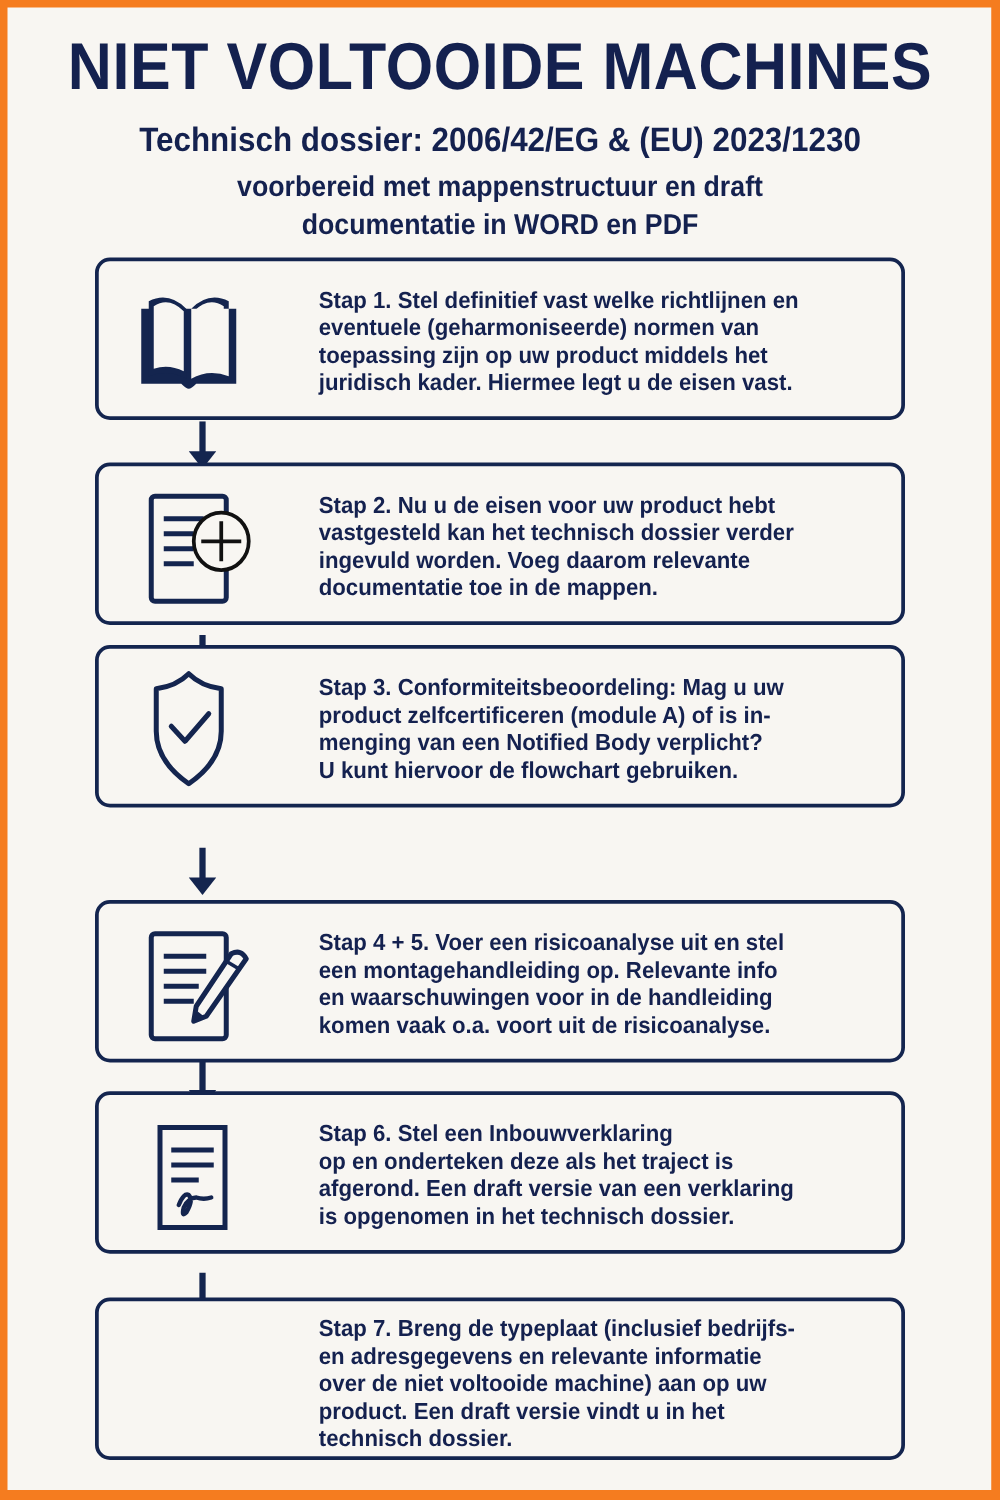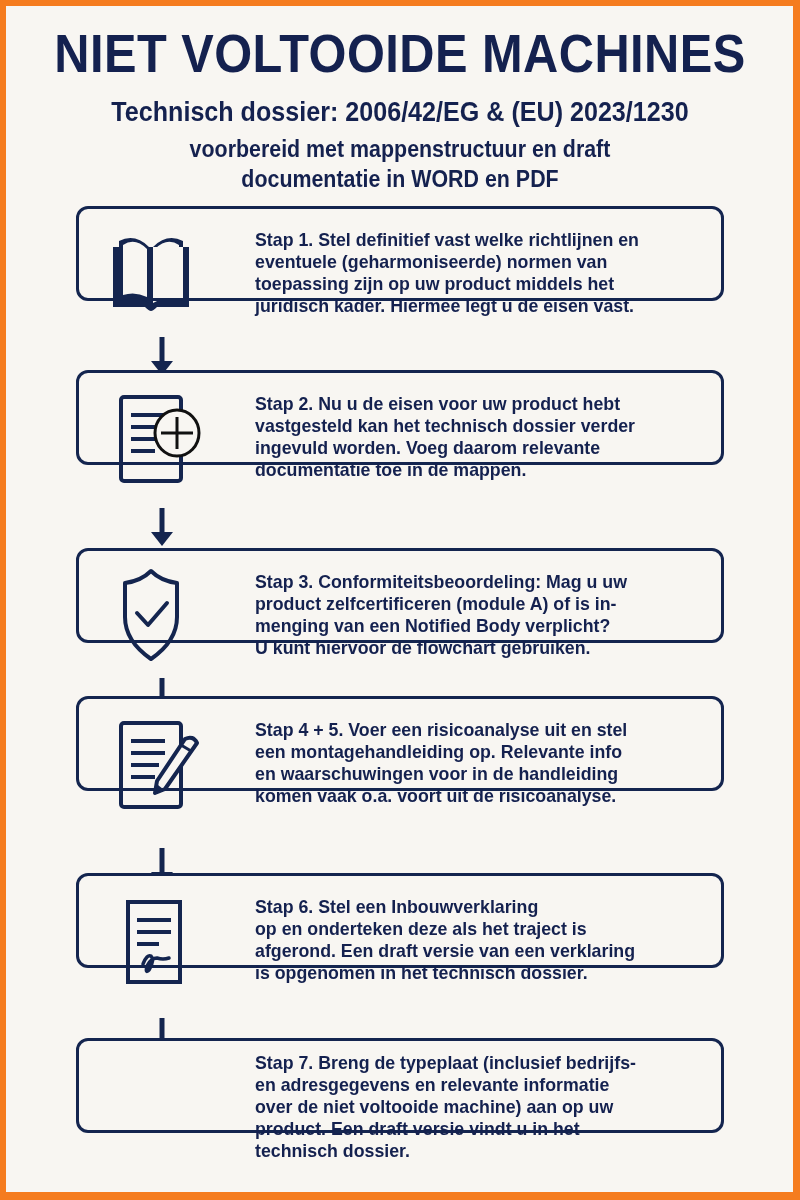--- a/index.html
+++ b/index.html
@@ -27,21 +27,21 @@
     text-align: center; font-weight: bold; font-size: 27px; line-height: 36px;
     color: #14214f; transform: scaleX(0.93);
   }
   .tagline {
     position: absolute; left: 0; right: 0; top: 134px;
     text-align: center; font-weight: bold; font-size: 23px; line-height: 30px;
     color: #14214f; transform: scaleX(0.93);
   }
   .tagline span { display: block; }
   .step {
-    position: absolute; left: 76px; width: 648px; height: 95px;
+    position: absolute; left: 76px; width: 648px; height: 130px;
     box-sizing: border-box; border: 3px solid #14254f; border-radius: 12px;
     background: #f8f6f2;
   }
   .step .icon {
     position: absolute; left: 22px; top: 16px; width: 100px; height: 96px;
   }
   .step .text {
     position: absolute; left: 176px; right: 10px; top: 20px;
     font-weight: bold; font-size: 18.5px; line-height: 22px; color: #14214f;
     white-space: pre-line; transform-origin: left top; transform: scaleX(0.96);
@@ -98,38 +98,38 @@
   <div class="text">Stap 2. Nu u de eisen voor uw product hebt
 vastgesteld kan het technisch dossier verder
 ingevuld worden. Voeg daarom relevante
 documentatie toe in de mappen.</div>
 </div>
 <svg class="arrow" style="top:508px" viewBox="0 0 22 38">
   <rect x="8.5" y="0" width="5" height="26" fill="#14254f"></rect>
   <polygon points="0,24 22,24 11,38" fill="#14254f"></polygon>
 </svg>
 
-<div class="step" style="top:548px">
+<div class="step" style="top:516px">
   <div class="icon">
     <svg width="100" height="96" viewBox="0 0 100 96">
       <path d="M50 4 Q40 14 24 16 L24 50 Q24 74 50 92 Q76 74 76 50 L76 16 Q60 14 50 4 Z" fill="none" stroke="#14254f" stroke-width="4" stroke-linejoin="round"></path>
       <polyline points="36,46 47,58 66,36" fill="none" stroke="#14254f" stroke-width="4" stroke-linecap="round" stroke-linejoin="round"></polyline>
     </svg>
   </div>
   <div class="text">Stap 3. Conformiteitsbeoordeling: Mag u uw
 product zelfcertificeren (module A) of is in-
 menging van een Notified Body verplicht?
 U kunt hiervoor de flowchart gebruiken.</div>
 </div>
 <svg class="arrow" style="top:678px" viewBox="0 0 22 38">
   <rect x="8.5" y="0" width="5" height="26" fill="#14254f"></rect>
   <polygon points="0,24 22,24 11,38" fill="#14254f"></polygon>
 </svg>
 
-<div class="step" style="top:696px">
+<div class="step" style="top:720px">
   <div class="icon">
     <svg width="100" height="96" viewBox="0 0 100 96">
       <rect x="20" y="8" width="60" height="84" rx="3" fill="none" stroke="#14254f" stroke-width="4"></rect>
       <line x1="30" y1="26" x2="64" y2="26" stroke="#14254f" stroke-width="4"></line>
       <line x1="30" y1="38" x2="64" y2="38" stroke="#14254f" stroke-width="4"></line>
       <line x1="30" y1="50" x2="58" y2="50" stroke="#14254f" stroke-width="4"></line>
       <line x1="30" y1="62" x2="54" y2="62" stroke="#14254f" stroke-width="4"></line>
       <path d="M84 24 Q92 20 96 28 L64 74 L54 78 L56 66 Z" fill="#f8f6f2" stroke="#14254f" stroke-width="4" stroke-linejoin="round"></path>
       <line x1="80" y1="30" x2="90" y2="36" stroke="#14254f" stroke-width="3"></line>
       <polygon points="54,78 57,70 62,74" fill="#14254f"></polygon>

